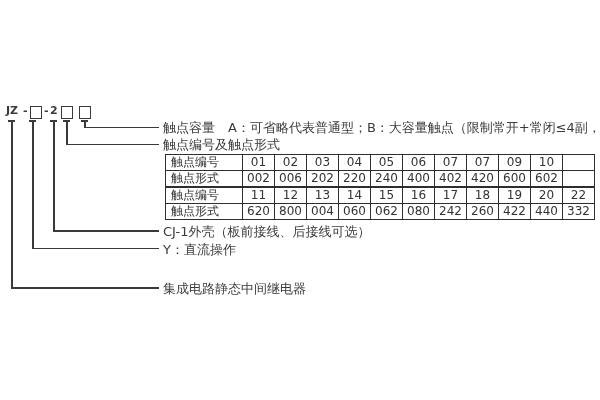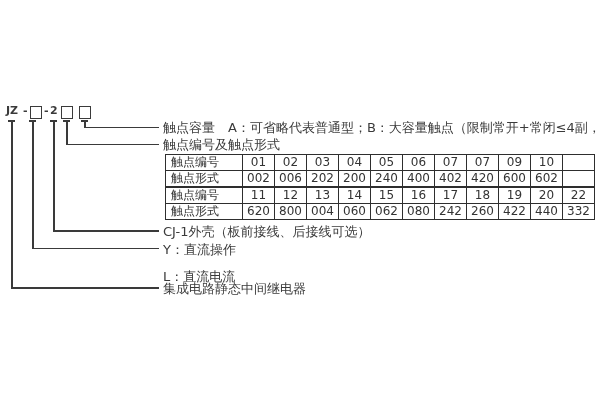--- a/index.html
+++ b/index.html
@@ -62,21 +62,20 @@
   <div class="hline" style="left:84px;top:126.5px;width:75px;"></div>
   <div class="hline" style="left:66px;top:143.5px;width:93px;"></div>
   <div class="hline" style="left:53px;top:230px;width:106px;"></div>
   <div class="hline" style="left:32px;top:247.5px;width:127px;"></div>
   <div class="hline" style="left:11px;top:287px;width:148px;"></div>
 
   <div class="label" style="top:121px;">触点容量　A：可省略代表普通型；B：大容量触点（限制常开+常闭≤4副，无转换）</div>
   <div class="label" style="top:138px;">触点编号及触点形式</div>
   <div class="label" style="top:225px;">CJ-1外壳（板前接线、后接线可选）</div>
   <div class="label" style="top:243px;">Y：直流操作</div>
-  <div class="label" style="top:270px;">L：直流电流</div>
   <div class="label" style="top:282px;">集成电路静态中间继电器</div>
 
   <table class="spec-table">
     <tbody>
         <tr>
       <td class="hd">触点编号</td>
       <td class="dc">01</td>
       <td class="dc">02</td>
       <td class="dc">03</td>
       <td class="dc">04</td>
@@ -86,21 +85,21 @@
       <td class="dc">07</td>
       <td class="dc">09</td>
       <td class="dc">10</td>
       <td class="dc"></td>
     </tr>
     <tr class="group-end">
       <td class="hd">触点形式</td>
       <td class="dc">002</td>
       <td class="dc">006</td>
       <td class="dc">202</td>
-      <td class="dc">200</td>
+      <td class="dc">220</td>
       <td class="dc">240</td>
       <td class="dc">400</td>
       <td class="dc">402</td>
       <td class="dc">420</td>
       <td class="dc">600</td>
       <td class="dc">602</td>
       <td class="dc"></td>
     </tr>
     <tr>
       <td class="hd">触点编号</td>

